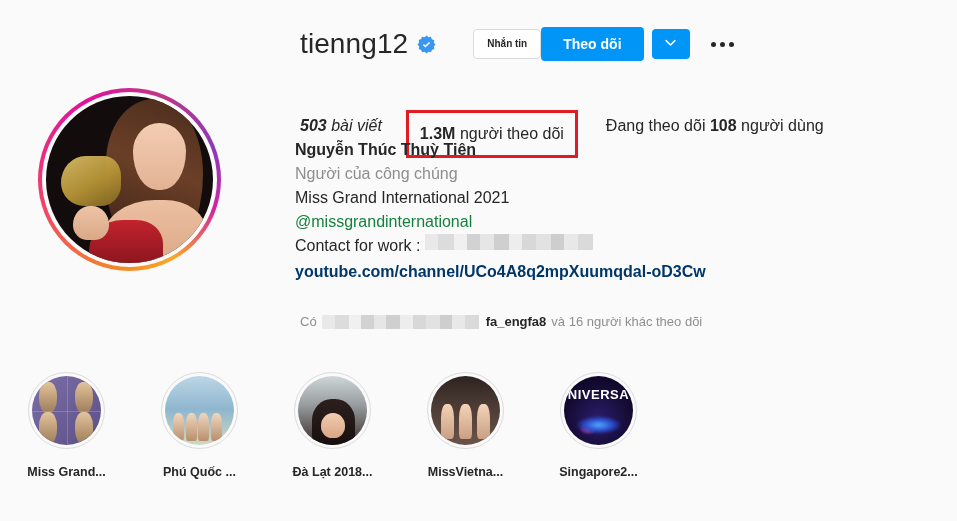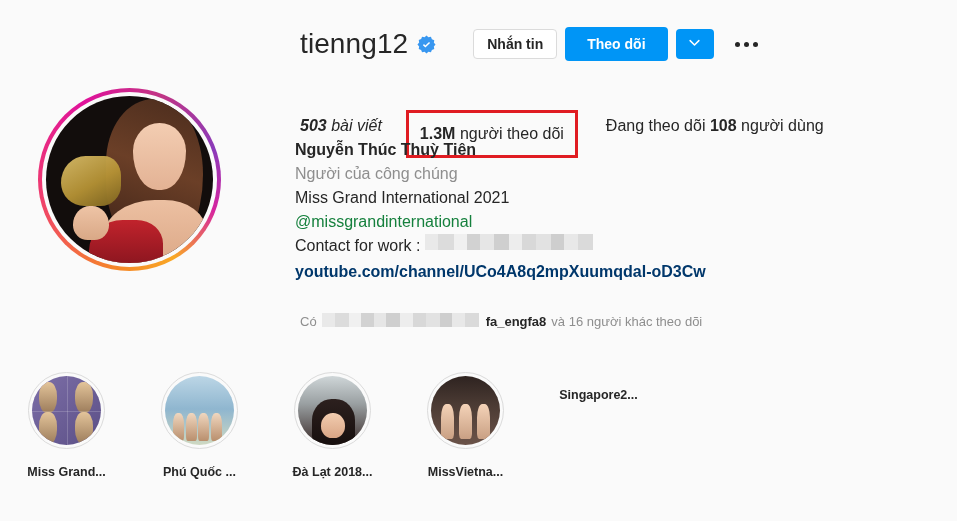--- a/index.html
+++ b/index.html
@@ -84,25 +84,25 @@
   .username {
     font-size: 28px; font-weight: 300; line-height: 34px;
     color: #262626; letter-spacing: .1px;
   }
   .verified-badge { margin-left: 9px; display: flex; align-items: center; }
   .btn-message {
     margin-left: 37px;
     height: 30px; padding: 0 13px;
     border: 1px solid #dbdbdb; border-radius: 4px;
     background: #fff; color: #262626;
-    font-size: 14px; font-weight: bold; line-height: 28px;
+    font-size: 10px; font-weight: bold; line-height: 28px;
     white-space: nowrap; cursor: pointer;
   }
   .btn-follow {
-    margin-left: 8px;
+    margin-left: 0;
     height: 34px; padding: 0 22px;
     border: 0; border-radius: 4px;
     background: #0095f6; color: #fff;
     font-size: 14px; font-weight: bold; line-height: 30px;
     white-space: nowrap; cursor: pointer;
   }
   .btn-caret {
     margin-left: 8px;
     width: 38px; height: 30px;
     border: 0; border-radius: 4px;
@@ -162,21 +162,21 @@
       linear-gradient(180deg, rgba(255,255,255,.55) 0 36%, rgba(0,0,0,.03) 36% 100%);
     background-blend-mode: normal;
     filter: blur(.4px);
     vertical-align: middle;
   }
 
   
   .followed-by {
     position: absolute; left: 300px; top: 313px;
     font-size: 13px; line-height: 18px; color: #8e8e8e;
-    display: flex; white-space: nowrap;
+    display: flex; align-items: center; white-space: nowrap;
   }
   .followed-by .blur { height: 14px; }
   .fb-user { color: #262626; font-weight: bold; margin-left: 7px; }
   .fb-tail { margin-left: 5px; }
 
   
   .highlights {
     position: absolute; left: 0; top: 372px;
     width: 680px;
     display: flex;
@@ -372,18 +372,25 @@
         <div class="hl-img hl4">
           <div class="fig" style="left:14%"></div>
           <div class="fig" style="left:40%"></div>
           <div class="fig" style="left:66%"></div>
         </div>
       </div>
       <div class="hl-label">MissVietna...</div>
     </div>
 
     <div class="hl-item">
+      <div class="hl-ring">
+        <div class="hl-img hl5">
+          <div class="arcword">NIVERSA</div>
+          <div class="glow2"></div>
+          <div class="glow"></div>
+        </div>
+      </div>
       <div class="hl-label">Singapore2...</div>
     </div>
 
   </div>
 
 </div>
 
 </body></html>

